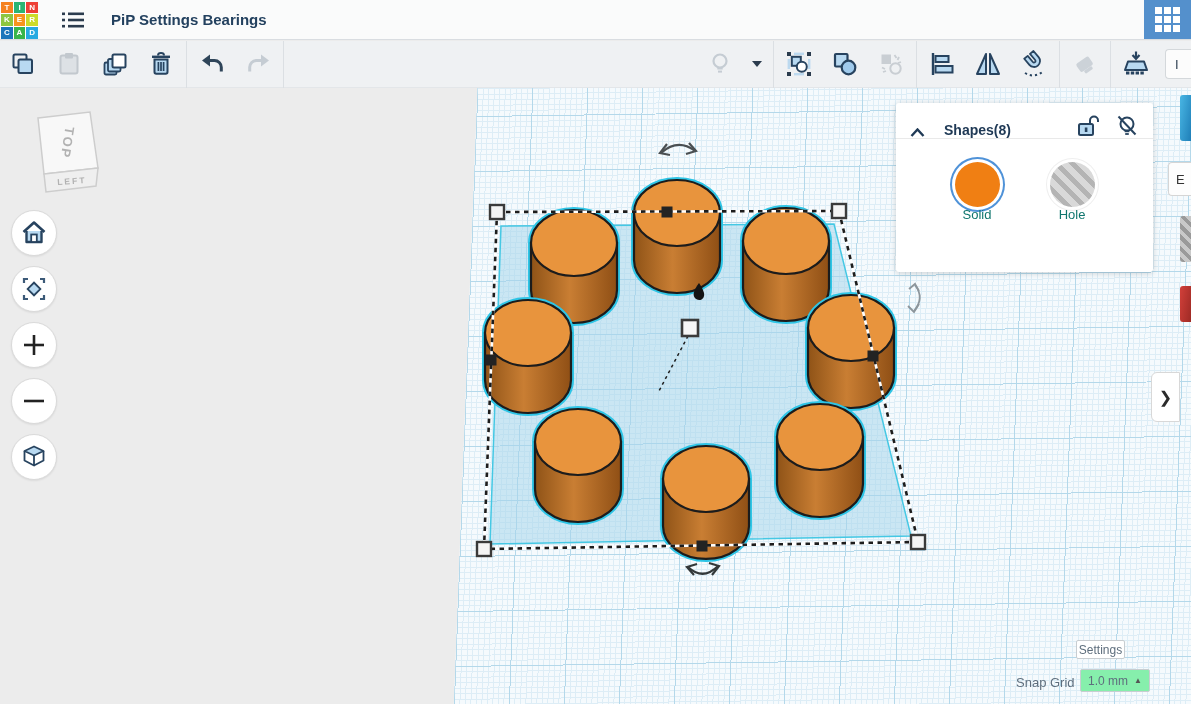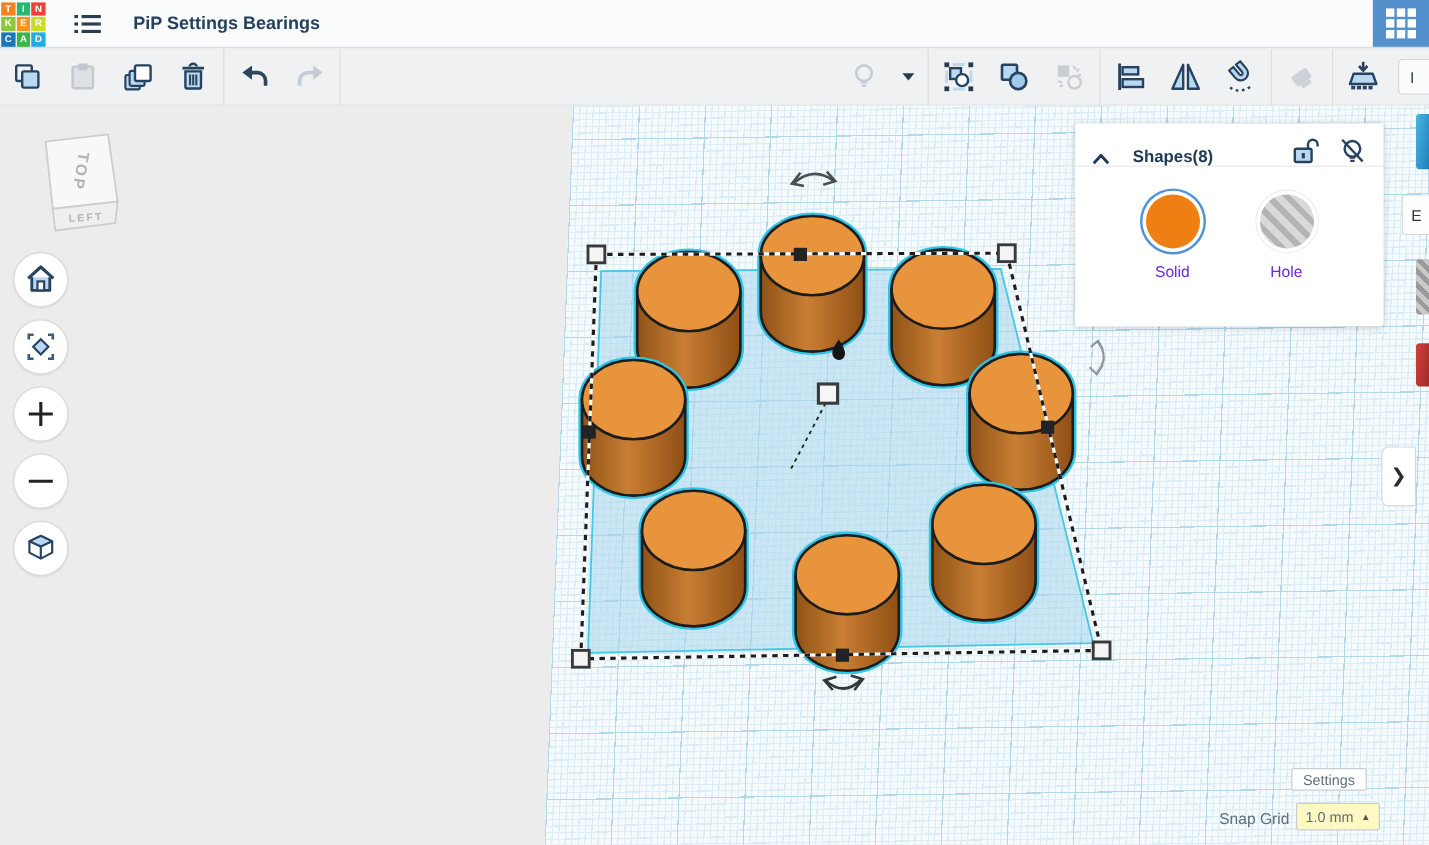--- a/index.html
+++ b/index.html
@@ -62,41 +62,41 @@
     border-bottom:1px solid #e9e9e9; }
   .sp-title { margin-left:19px; font-size:14px; font-weight:bold; color:#203a56; }
   .sp-spacer { flex:1; }
   .sp-hicon { margin-left:15px; display:flex; cursor:pointer; }
   .sp-body { height:133px; display:flex; justify-content:center; gap:50px; padding-top:23px; }
   .sp-option { text-align:center; cursor:pointer; }
   .swatch { width:45px; height:45px; border-radius:50%; margin:0 auto; }
   .swatch.solid { box-shadow:0 0 0 3px #ffffff, 0 0 0 5px #4f92d8; }
   .swatch.hole  { background:repeating-linear-gradient(45deg,#b4b4b4 0 5px,#d9d9d9 5px 11px);
     box-shadow:0 0 0 3px #ffffff, 0 0 0 4px #efefef; }
-  .sp-label { margin-top:12px; font-size:13px; color:#6d28d9; }
+  .sp-label { font-size:13px; color:#0f766e; }
 
   
   .strip-blob { position:absolute; right:0; width:11px; z-index:12; border-radius:3px 0 0 3px; }
   .blob-blue { top:95px;  height:46px; background:linear-gradient(100deg,#49b6e4,#1f7fb8); }
   .blob-gray { top:216px; height:46px; background:repeating-linear-gradient(45deg,#9a9a9a 0 4px,#c9c9c9 4px 8px); }
   .blob-red  { top:286px; height:36px; background:linear-gradient(100deg,#d2403a,#9e2a25); }
   .strip-btn-e { position:absolute; right:0; top:162px; width:23px; height:34px; z-index:12;
     background:#fdfdfd; border:1px solid #d5d5d5; border-right:none; border-radius:4px 0 0 4px;
     display:flex; align-items:center; padding-left:7px; font-size:13px; color:#333; cursor:pointer; }
   .strip-expand { position:absolute; right:11px; top:372px; width:29px; height:50px; z-index:12;
     background:#fff; border:1px solid #d8d8d8; border-radius:6px 0 0 6px;
     display:flex; align-items:center; justify-content:center; font-size:16px; color:#2b2b2b; cursor:pointer; }
 
   
-  .settings-btn { position:absolute; left:1076px; top:640px; width:63px; height:19px; z-index:10;
+  .settings-btn { position:absolute; left:1076px; top:640px; width:49px; height:19px; z-index:10;
     background:#fff; border:1px solid #c8cdd1; border-radius:2px; font-size:12px; color:#5e6e7d;
     display:flex; align-items:center; justify-content:center; cursor:pointer; }
   .snapgrid-label { position:absolute; left:1016px; top:675px; font-size:13px; color:#5e6e7d; z-index:10; }
   .snapgrid-select { position:absolute; left:1080px; top:669px; width:70px; height:23px; z-index:10;
-    background:#fef9c3; border:1px solid #c8cdd1; border-radius:2px; font-size:12px; color:#5e6e7d;
+    background:#86efac; border:1px solid #c8cdd1; border-radius:2px; font-size:12px; color:#5e6e7d;
     display:flex; align-items:center; justify-content:space-between; padding:0 7px; cursor:pointer; }
   .snapgrid-select .caret { font-size:8px; color:#555; }
 </style>
 </head>
 <body>
 
 <div class="canvas">
   <div class="workplane"></div>
 </div>
 <svg id="scene" viewBox="0 0 1191 704">

